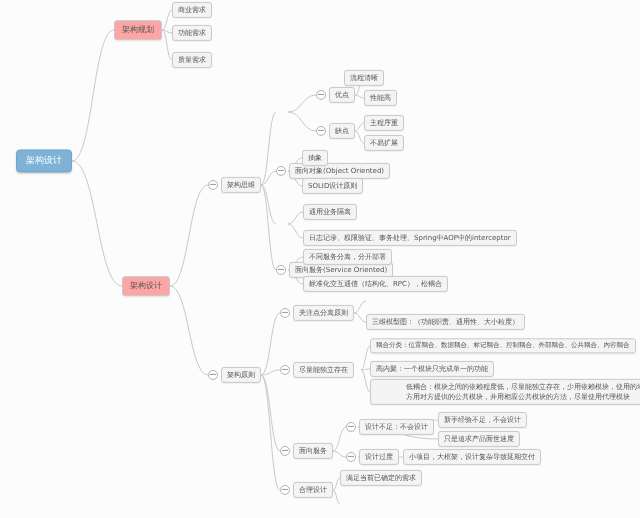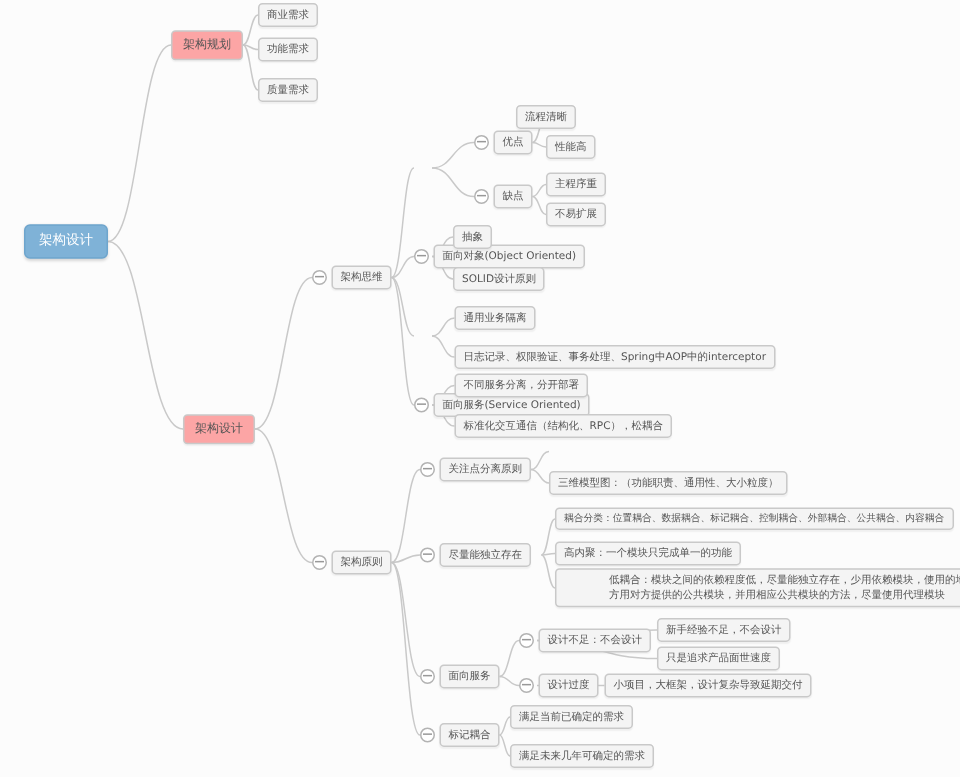--- a/index.html
+++ b/index.html
@@ -194,21 +194,18 @@
   <div class="node" id="n-over" style="left:346px;top:457px">
     <span class="collapse"></span>
     <span class="box">设计过度</span>
   </div>
   <div class="node" id="n-over-0" style="left:403px;top:457px">
     <span class="box">小项目，大框架，设计复杂导致延期交付</span>
   </div>
 
   <div class="node" id="n-reasonable" style="left:280px;top:490px">
     <span class="collapse"></span>
-    <span class="box">标记耦合</span>
+    <span class="box">合理设计</span>
   </div>
   <div class="node" id="n-rea-0" style="left:340px;top:478px">
     <span class="box">满足当前已确定的需求</span>
   </div>
-  <div class="node" id="n-rea-1" style="left:340px;top:504px">
-    <span class="box">满足未来几年可确定的需求</span>
-  </div>
 </div>
 
 </body></html>

